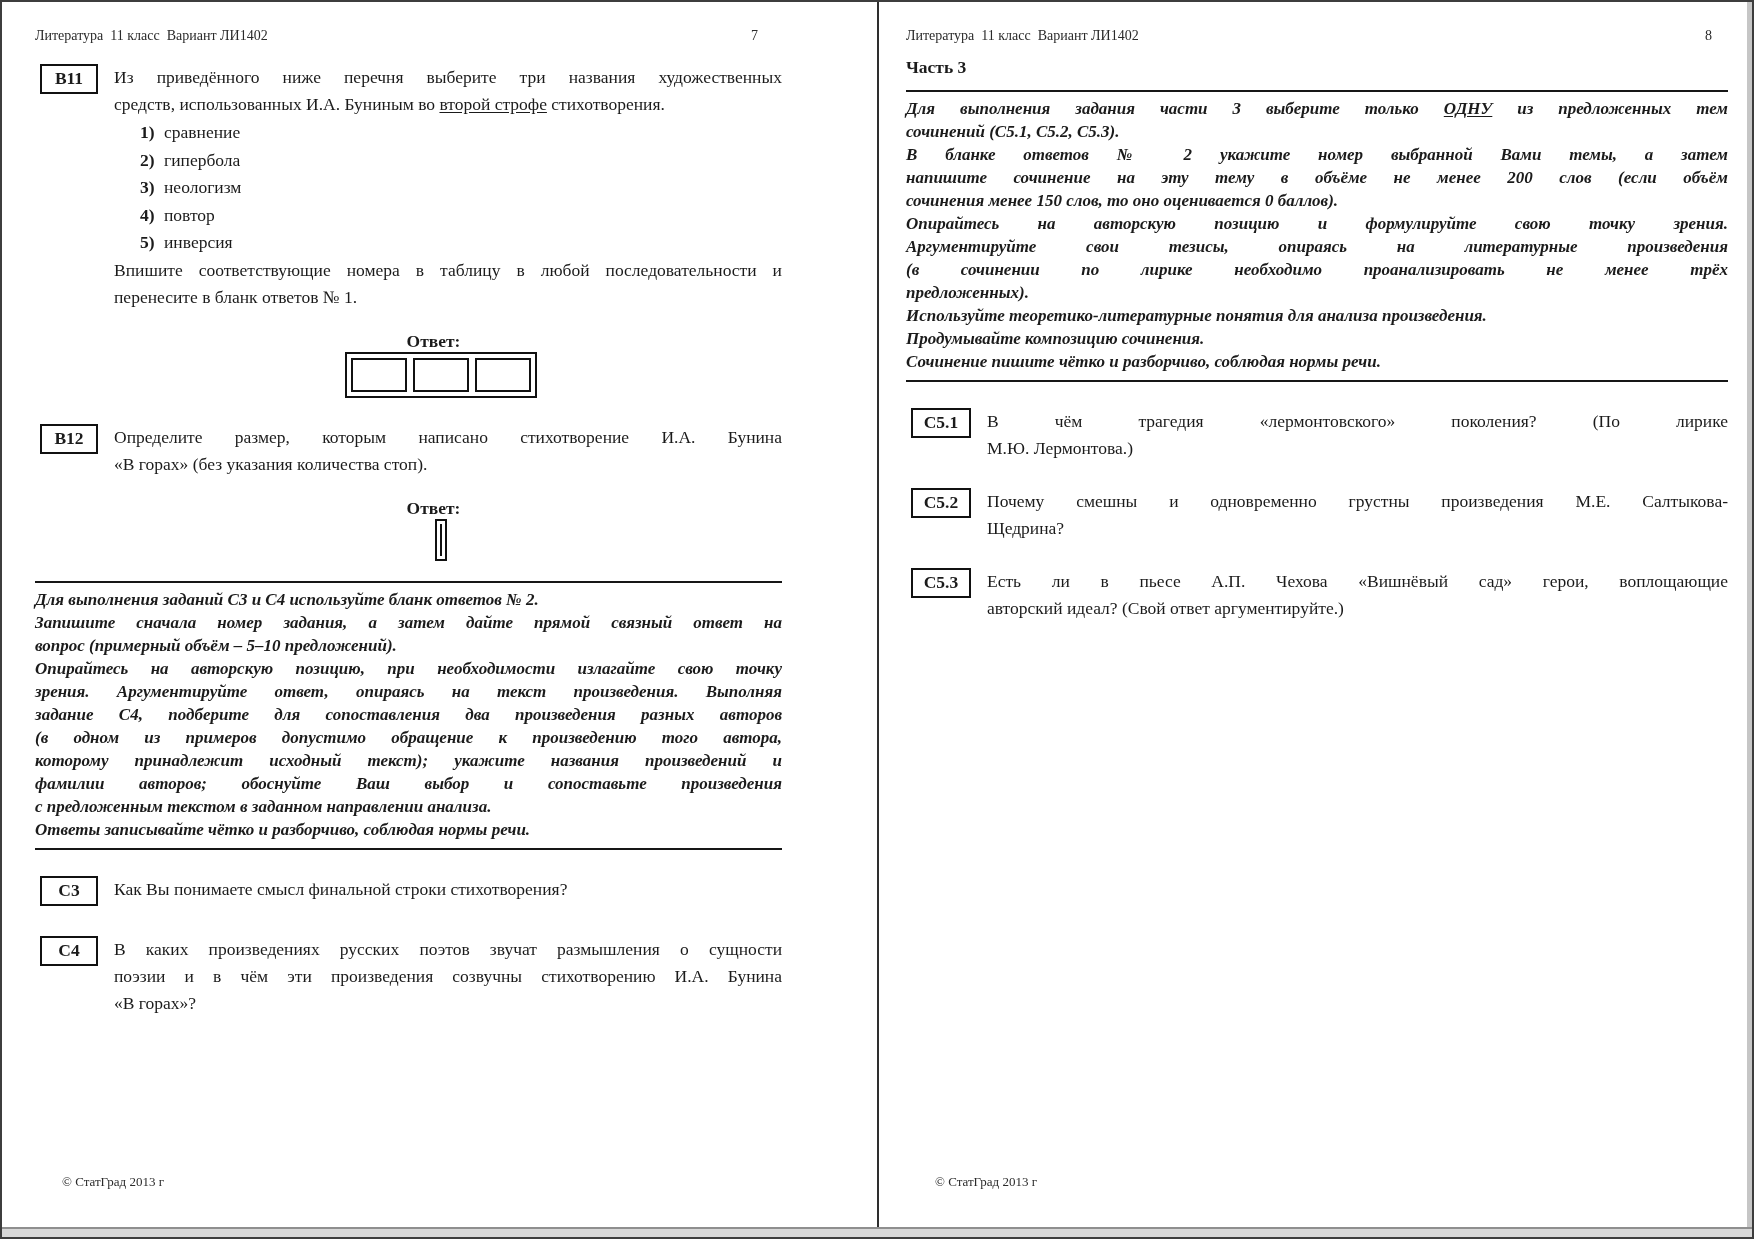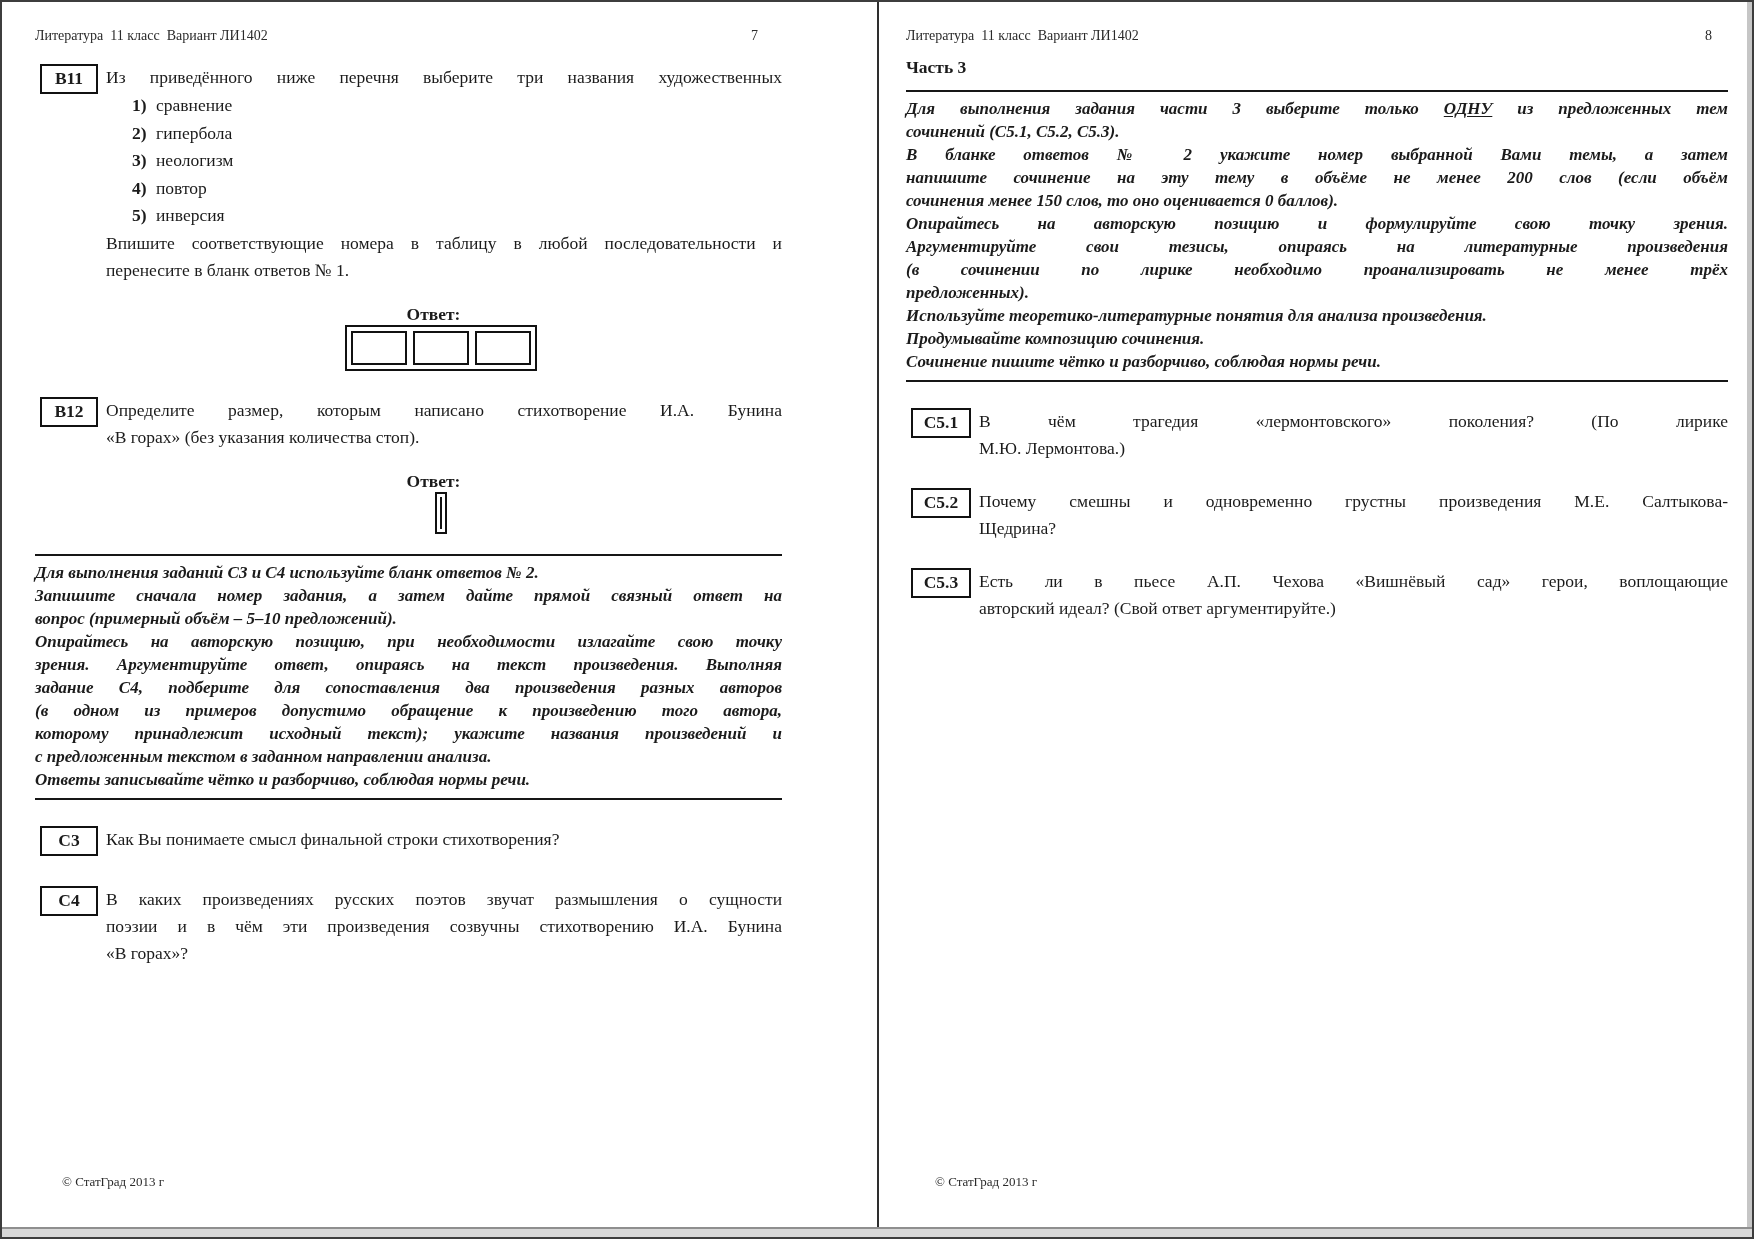--- a/index.html
+++ b/index.html
@@ -38,21 +38,21 @@
   .page-header {
     display:flex; justify-content:space-between; align-items:baseline;
     font-size:14px; color:#2a2a2a;text-align:right;
   }
   .page.left  .page-header { padding-right:24px; }
   .page.right .page-header { padding-right:16px; }
   .header-title { white-space:pre; }
 
   .part-title { font-weight:700; margin-top:13px; }
 
-  .task { display:flex; align-items:flex-start; }
+  .task { display:flex; align-items:flex-start;gap:8px; }
   .task-label {
     flex:0 0 auto; width:54px; margin:0 8px 0 5px;
     border:2px solid #111111; box-sizing:content-box;
     font-weight:700; text-align:center;
     padding:0 0 2px 0; line-height:24px;
   }
   .task-label.wide { width:56px; }
   .task-body { flex:1; min-width:0; }
   .tline { line-height:27px; }
   .jline { text-align:justify; text-align-last:justify; }
@@ -102,20 +102,21 @@
 
     <div class="page-header">
       <span class="header-title">Литература  11 класс  Вариант ЛИ1402</span>
       <span>7</span>
     </div>
 
     <div class="task b11">
       <div class="task-label">В11</div>
       <div class="task-body">
         <div class="tline jline">Из приведённого ниже перечня выберите три названия художественных</div>
+        <div class="tline lline"><span>средств, использованных И.А. Буниным во </span><span class="u">второй строфе</span><span> стихотворения.</span></div>
         <div class="opts">
           <div class="opt"><span class="opt-num">1)</span><span>сравнение</span></div>
           <div class="opt"><span class="opt-num">2)</span><span>гипербола</span></div>
           <div class="opt"><span class="opt-num">3)</span><span>неологизм</span></div>
           <div class="opt"><span class="opt-num">4)</span><span>повтор</span></div>
           <div class="opt"><span class="opt-num">5)</span><span>инверсия</span></div>
         </div>
         <div class="tline jline">Впишите соответствующие номера в таблицу в любой последовательности и</div>
         <div class="tline lline">перенесите в бланк ответов № 1.</div>
       </div>
@@ -147,20 +148,21 @@
 
     <div class="guidelines">
       <div class="gline lline">Для выполнения заданий С3 и С4 используйте бланк ответов № 2.</div>
       <div class="gline jline">Запишите сначала номер задания, а затем дайте прямой связный ответ на</div>
       <div class="gline lline">вопрос (примерный объём – 5–10 предложений).</div>
       <div class="gline jline">Опирайтесь на авторскую позицию, при необходимости излагайте свою точку</div>
       <div class="gline jline">зрения. Аргументируйте ответ, опираясь на текст произведения. Выполняя</div>
       <div class="gline jline">задание С4, подберите для сопоставления два произведения разных авторов</div>
       <div class="gline jline">(в одном из примеров допустимо обращение к произведению того автора,</div>
       <div class="gline jline">которому принадлежит исходный текст); укажите названия произведений и</div>
+      <div class="gline jline">фамилии авторов; обоснуйте Ваш выбор и сопоставьте произведения</div>
       <div class="gline lline">с предложенным текстом в заданном направлении анализа.</div>
       <div class="gline lline">Ответы записывайте чётко и разборчиво, соблюдая нормы речи.</div>
     </div>
 
     <div class="task c3">
       <div class="task-label">С3</div>
       <div class="task-body">
         <div class="tline lline">Как Вы понимаете смысл финальной строки стихотворения?</div>
       </div>
     </div>

